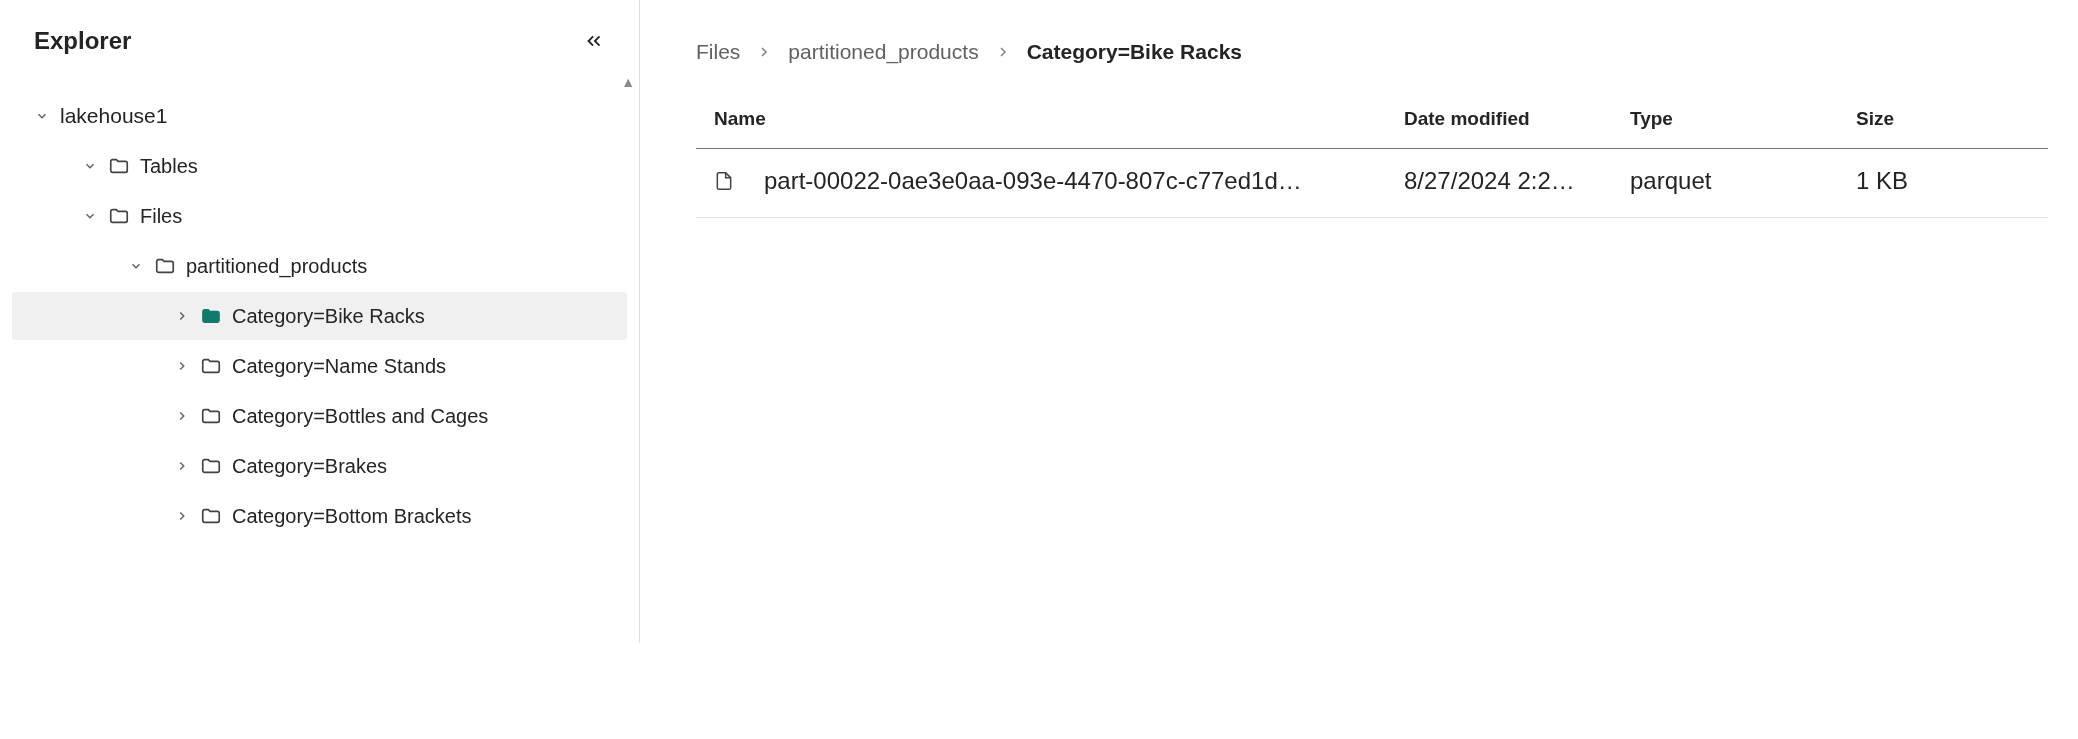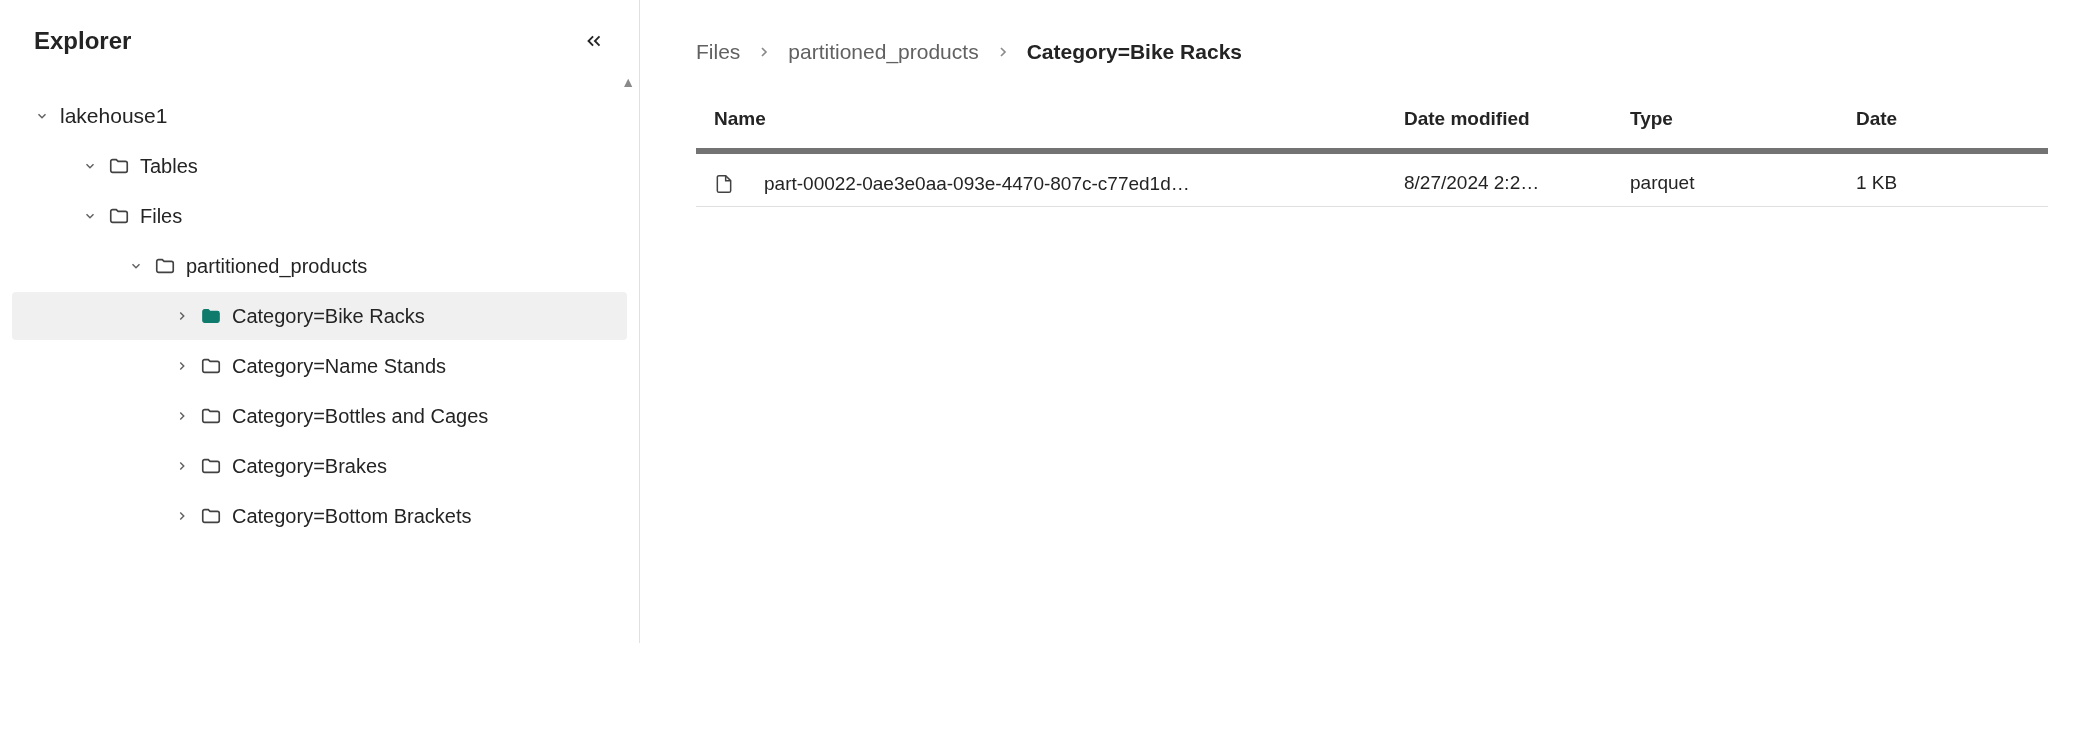--- a/index.html
+++ b/index.html
@@ -30,22 +30,22 @@
     .lvl3 { padding-left: 162px; }
     
     
     .main { flex: 1; padding: 40px 30px 0 56px; }
     .breadcrumb { display: flex; align-items: center; gap: 16px; font-size: 21px; margin-bottom: 44px; }
     .crumb { color: #616161; cursor: pointer; }
     .crumb.current { color: #242424; font-weight: 600; }
     .crumb-sep { color: #8a8a8a; }
     
     .file-table { width: 100%; }
-    .file-header { display: flex; padding: 0 0 18px 18px; font-size: 19px; font-weight: 600; color: #242424; border-bottom: 6px solid #737373; }
-    .file-row { display: flex; align-items: flex-start; padding: 18px 0 10px 18px; font-size: 19px; border-bottom: 1px solid #e0e0e0; cursor: pointer; }
+    .file-header { display: flex; padding: 0 0 18px 18px; font-size: 19px; font-weight: 600; color: #242424; border-bottom: 1px solid #737373; }
+    .file-row { display: flex; align-items: flex-end; padding: 18px 0 22px 18px; font-size: 24px; border-bottom: 1px solid #e0e0e0; cursor: pointer; }
     .col-name { flex: 0 0 690px; display: flex; align-items: center; gap: 30px; overflow: hidden; }
     .col-name-text { overflow: hidden; text-overflow: ellipsis; white-space: nowrap; }
     .col-date { flex: 0 0 226px; overflow: hidden; text-overflow: ellipsis; white-space: nowrap; padding-right: 20px; }
     .col-type { flex: 0 0 226px; }
     .col-size { flex: 1; }
     
     svg { display: block; }
   </style>
 </head>
 <body>
@@ -207,21 +207,21 @@
       <span class="crumb current">Category=Bike Racks</span>
     </nav>
 
     <div class="file-table">
       <div class="file-header">
         <div class="col-name">
             <span>Name</span>
           </div>
         <div class="col-date">Date modified</div>
         <div class="col-type">Type</div>
-        <div class="col-size">Date</div>
+        <div class="col-size">Size</div>
       </div>
 
       <div class="file-row">
         <div class="col-name">
           <span>
             <svg width="20" height="24" viewBox="0 0 24 24" fill="none" stroke="#424242" stroke-width="1.8">
                 <path d="M14 2H6a2 2 0 0 0-2 2v16a2 2 0 0 0 2 2h12a2 2 0 0 0 2-2V8z"></path>
                 <polyline points="14 2 14 8 20 8"></polyline>
               </svg>
           </span>

